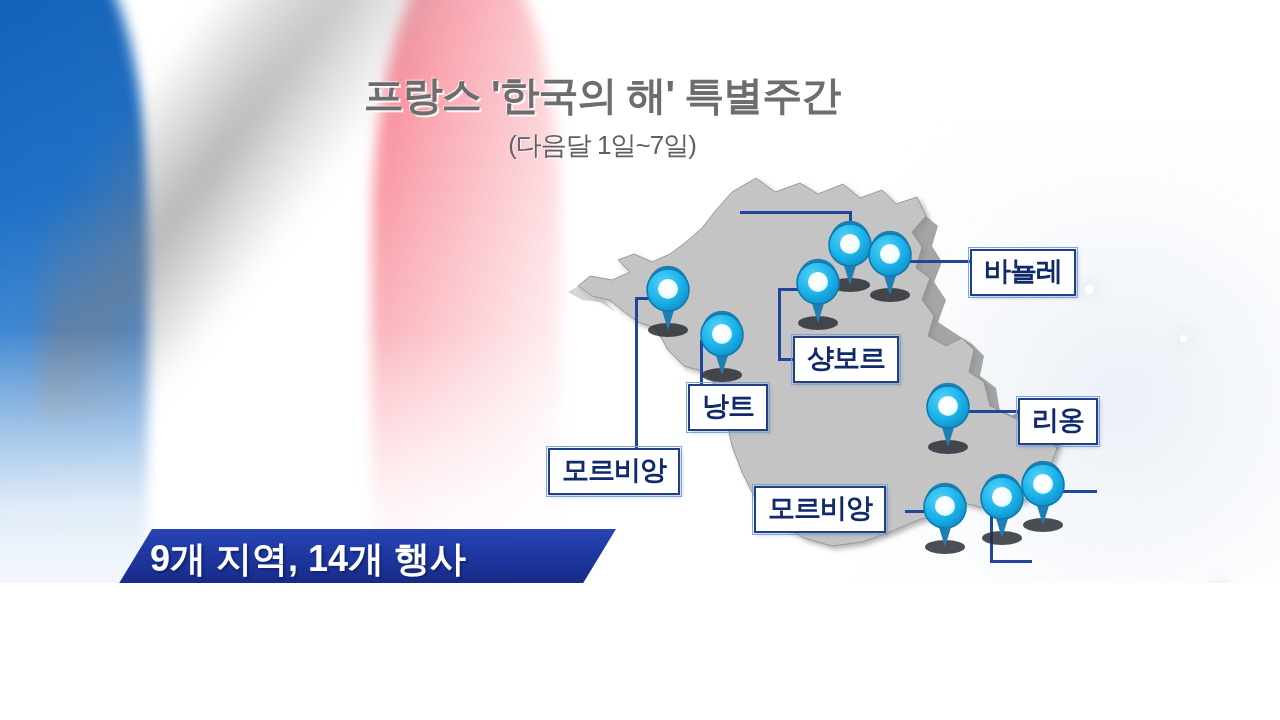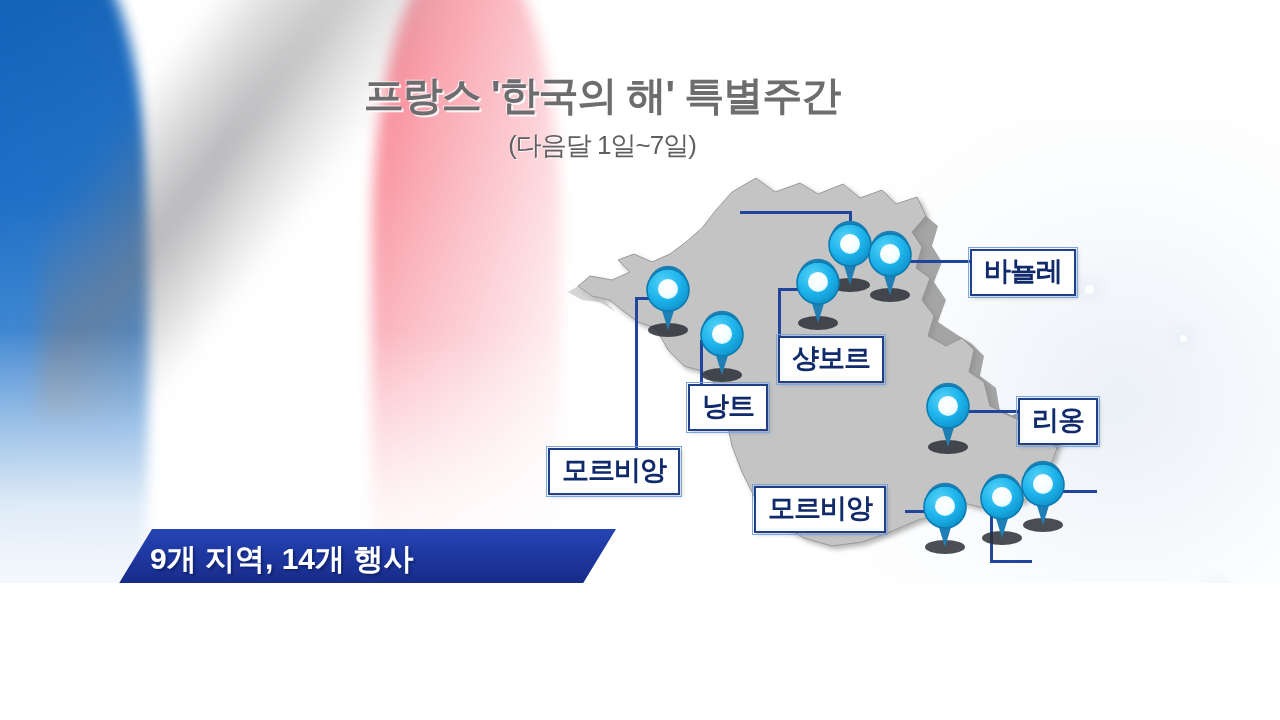--- a/index.html
+++ b/index.html
@@ -75,21 +75,21 @@
   
   .banner {
     position:absolute; left:118px; top:529px; width:498px; height:56px;
     background:linear-gradient(to bottom,#2645b4 0%,#1e37a0 48%,#172a86 100%);
     clip-path:polygon(34px 0, 498px 0, 464px 56px, 0 56px);
     box-shadow:0 3px 6px rgba(30,50,120,.35);
   }
   .banner-text {
     position:absolute; left:150px; top:535px; width:460px; height:48px;
     display:flex; align-items:center;
-    color:#ffffff; font-size:30px; font-weight:bold; letter-spacing:0px;
+    color:#ffffff; font-size:36px; font-weight:bold; letter-spacing:0px;
     text-shadow:2px 2px 2px rgba(10,25,80,.55);
   }
 </style>
 </head>
 <body>
 
 <div id="stage">
 
   <div class="flag-wrap">
     <div class="flag-band flag-blue"></div>
@@ -223,21 +223,21 @@
         <use href="#pinShape" x="108" y="140"></use>
         <use href="#pinShape" x="162" y="185"></use>
         <use href="#pinShape" x="388" y="257"></use>
         <use href="#pinShape" x="385" y="357"></use>
         <use href="#pinShape" x="442" y="348"></use>
         <use href="#pinShape" x="483" y="335"></use>
       </g>
     </svg>
 
     <div class="label" style="left:410px;top:82px;margin-top:17px;">바뇰레</div>
-    <div class="label" style="left:218px;top:186px;">샹보르</div>
+    <div class="label" style="left:233px;top:186px;">샹보르</div>
     <div class="label" style="left:128px;top:234px;">낭트</div>
     <div class="label" style="left:-12px;top:298px;">모르비앙</div>
     <div class="label" style="left:458px;top:248px;">리옹</div>
     <div class="label" style="left:194px;top:336px;">모르비앙</div>
   </div>
 
   <div class="banner"></div>
   <div class="banner-text">9개 지역, 14개 행사</div>
 
 </div>

